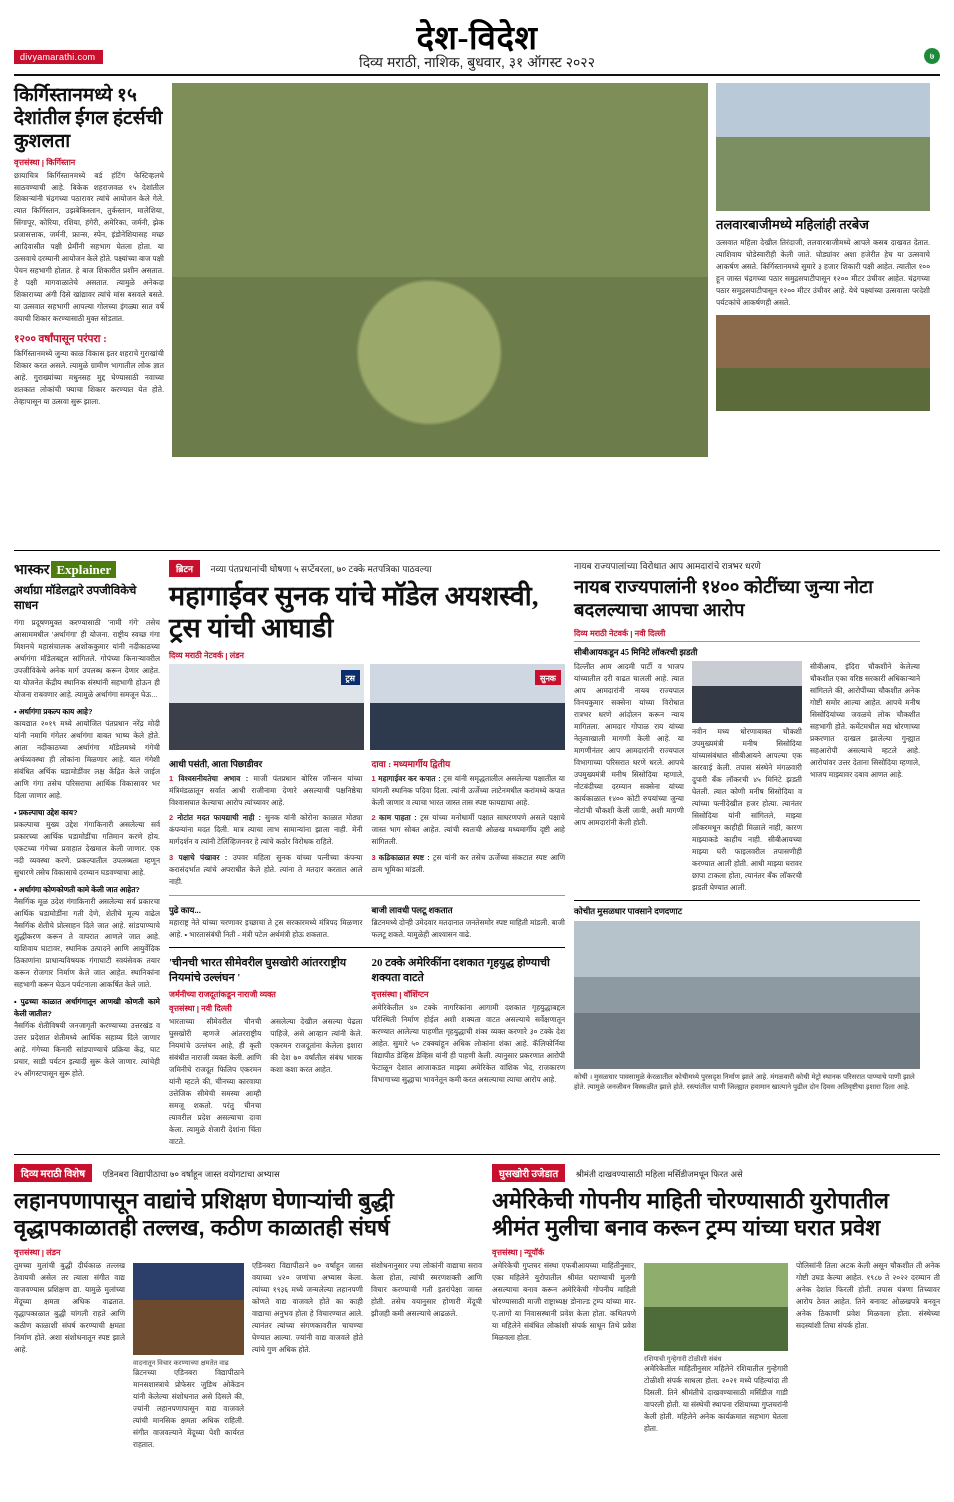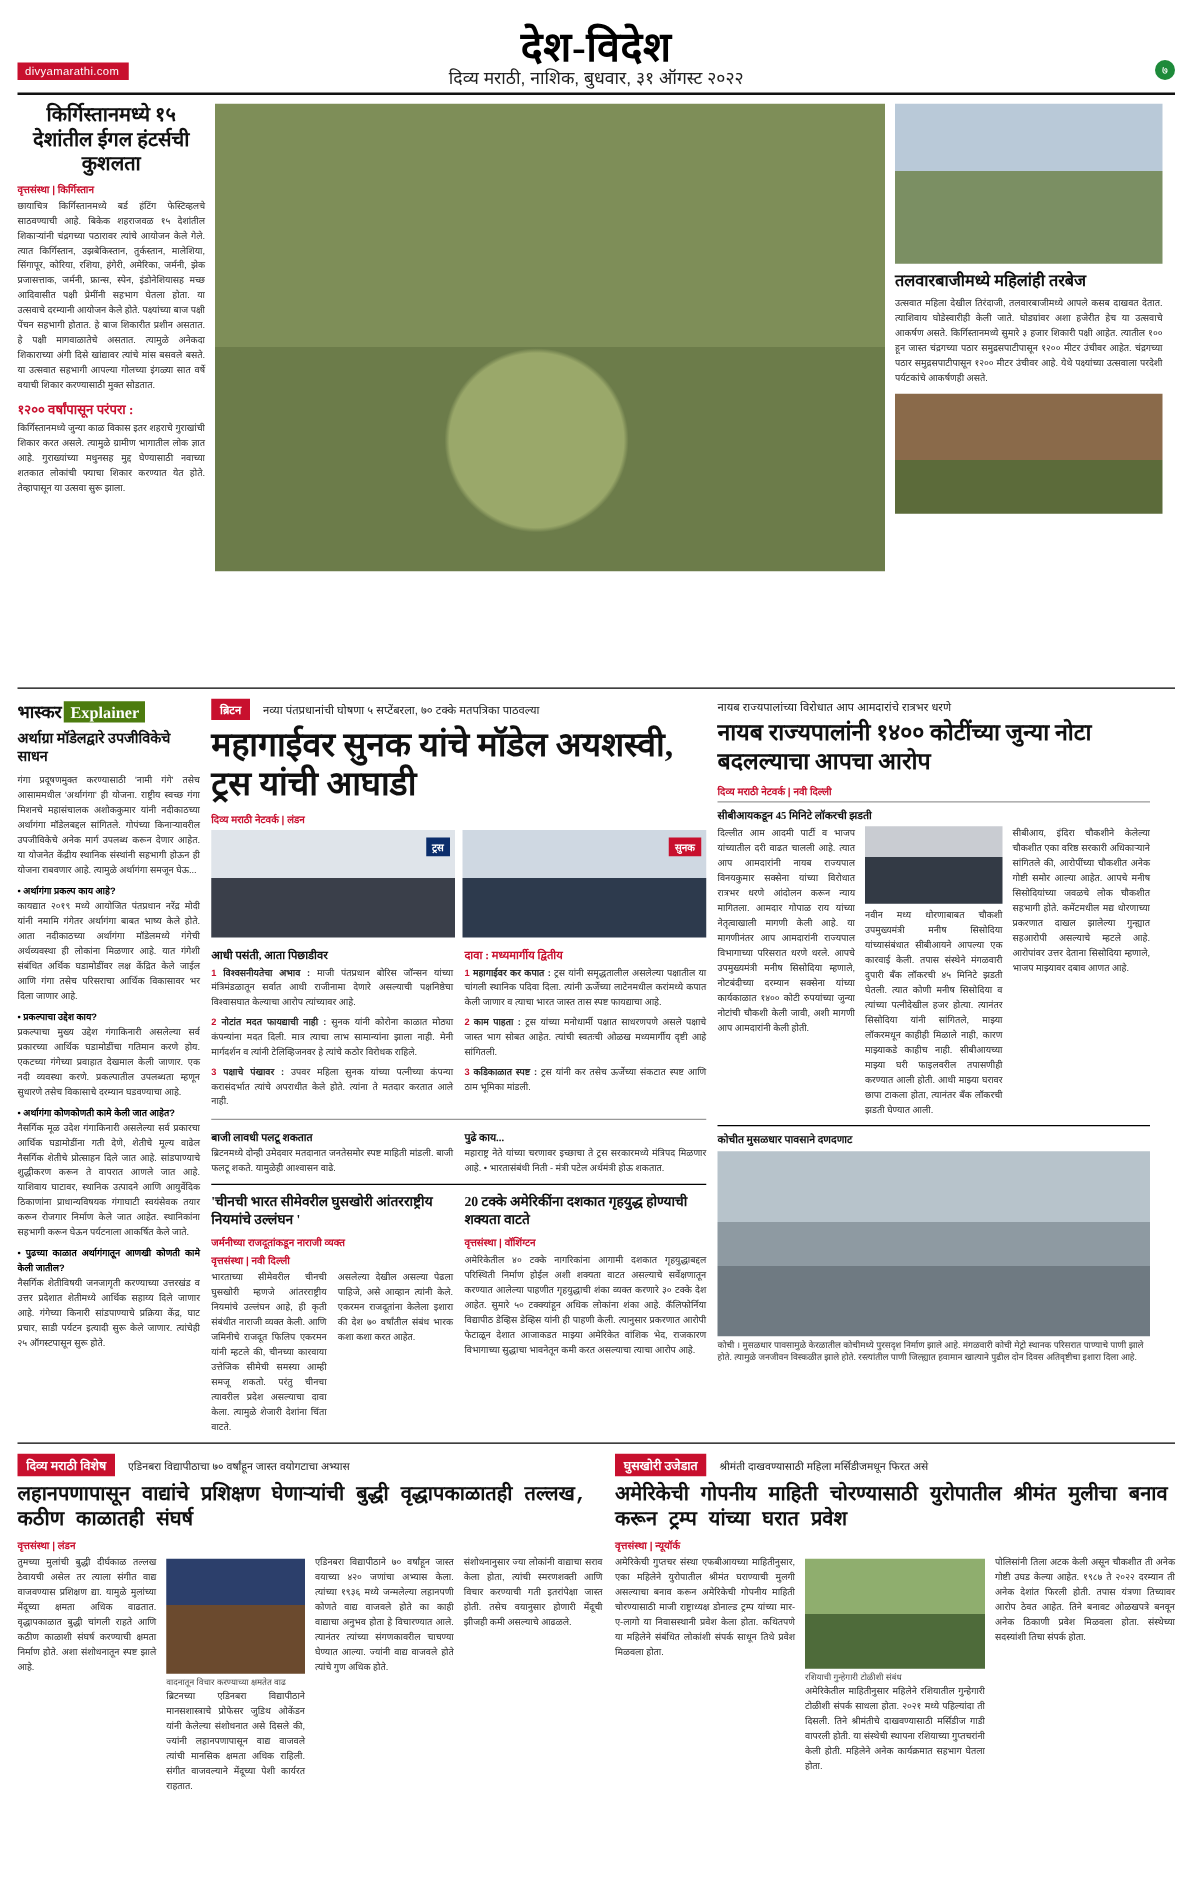--- a/index.html
+++ b/index.html
@@ -45,21 +45,21 @@
     display:inline-block; background:#c8102e; color:#fff; font-size:9px; font-weight:bold;
     padding:2px 7px; vertical-align:middle;
   }
   .kickline { font-size:9px; color:#222; vertical-align:middle; padding-left:6px; }
   .photo { background:#6f7d5a; position:relative; overflow:hidden; }
   .cap { font-size:7px; color:#333; line-height:1.45; padding-top:3px; }
 
   
   .top { display:flex; gap:8px; padding-top:7px; height:470px; }
   .top-left { width:150px; }
-  .top-left h1 { font-size:16px; line-height:1.22; margin:0 0 2px; font-family:"Liberation Serif", serif;text-align:center; }
+  .top-left h1 { font-size:19px; line-height:1.22; margin:0 0 2px; font-family:"Liberation Serif", serif; }
   .top-mid { width:536px; }
   .top-right { width:214px; }
   .sub-head { font-size:10.5px; font-weight:bold; color:#c8102e; margin:6px 0 3px; font-family:"Liberation Serif", serif; }
 
   .img-birds { width:100%; height:374px; border:0; }
   .img-flags { width:100%; height:128px; }
   .img-archer { width:100%; height:96px; }
   .rt-head { font-size:13px; line-height:1.25; margin:6px 0 4px; font-family:"Liberation Serif", serif; font-weight:bold; }
 
   
@@ -98,21 +98,21 @@
 
   .flood-img { width:100%; height:148px; margin-top:5px; }
   .sb-head { font-size:11px; font-weight:bold; line-height:1.3; margin:3px 0 4px; font-family:"Liberation Serif", serif; }
 
   
   .bottom { display:flex; gap:10px; margin-top:8px; }
   .b-left { width:468px; }
   .b-right { width:448px; }
   .b-tag { display:inline-block; background:#c8102e; color:#fff; font-size:10px; font-weight:bold; padding:2px 7px; font-family:"Liberation Serif", serif;}
   .b-kick { font-size:8.5px; padding-left:6px; color:#222; }
-  .b-head { font-size:16px; line-height:1.25; margin:5px 0 4px; font-family:Liberation Mono, monospace; font-weight:bold; }
+  .b-head { font-size:22px; line-height:1.25; margin:5px 0 4px; font-family:Liberation Sans, sans-serif; font-weight:bold; }
   .b-cols { display:flex; gap:8px; }
   .b-cols > div { flex:1; }
   .tabla-img { width:100%; height:92px; margin:3px 0; }
   .woman-img { width:100%; height:88px; margin:3px 0; }
   .small-cap { font-size:6.8px; color:#444; line-height:1.4; }
 
   
   .ph-birds { background:
       radial-gradient(circle at 48% 72%, #9aa86a 0 18%, transparent 19%),
       linear-gradient(#7e8e58 0 52%, #6c7c4a 52% 100%); }
@@ -234,26 +234,26 @@
           <div class="num-item">
             <span class="num">3</span> <b>कडिकाळात स्पष्ट :</b>
             <span>ट्रस यांनी कर तसेच ऊर्जेच्या संकटात स्पष्ट आणि ठाम भूमिका मांडली.</span>
           </div>
         </div>
       </div>
 
       <div class="thin" style="margin:4px 0"></div>
       <div class="two-col">
         <div>
+          <div class="boxhead">पुढे काय...</div>
+          <div class="body-txt">महाराष्ट्र नेते यांच्या चरणावर इच्छाचा ते ट्रस सरकारमध्ये मंत्रिपद मिळणार आहे. • भारतासंबंधी निती - मंत्री पटेल अर्थमंत्री होऊ शकतात.</div>
+        </div>
+        <div>
           <div class="boxhead">बाजी लावधी पलटू शकतात</div>
           <div class="body-txt">ब्रिटनमध्ये दोन्ही उमेदवार मतदानात जनतेसमोर स्पष्ट माहिती मांडली. बाजी फलटू शकते. यामुळेही आश्वासन वाढे.</div>
-        </div>
-        <div>
-          <div class="boxhead">पुढे काय...</div>
-          <div class="body-txt">महाराष्ट्र नेते यांच्या चरणावर इच्छाचा ते ट्रस सरकारमध्ये मंत्रिपद मिळणार आहे. • भारतासंबंधी निती - मंत्री पटेल अर्थमंत्री होऊ शकतात.</div>
         </div>
       </div>
 
       <div class="rule" style="margin:6px 0 4px"></div>
 
       <div class="two-col">
         <div>
           <div class="sb-head">'चीनची भारत सीमेवरील घुसखोरी आंतरराष्ट्रीय नियमांचे उल्लंघन '</div>
           <div class="byline">जर्मनीच्या राजदूतांकडून नाराजी व्यक्त</div>
           <div class="byline">वृत्तसंस्था | नवी दिल्ली</div>

